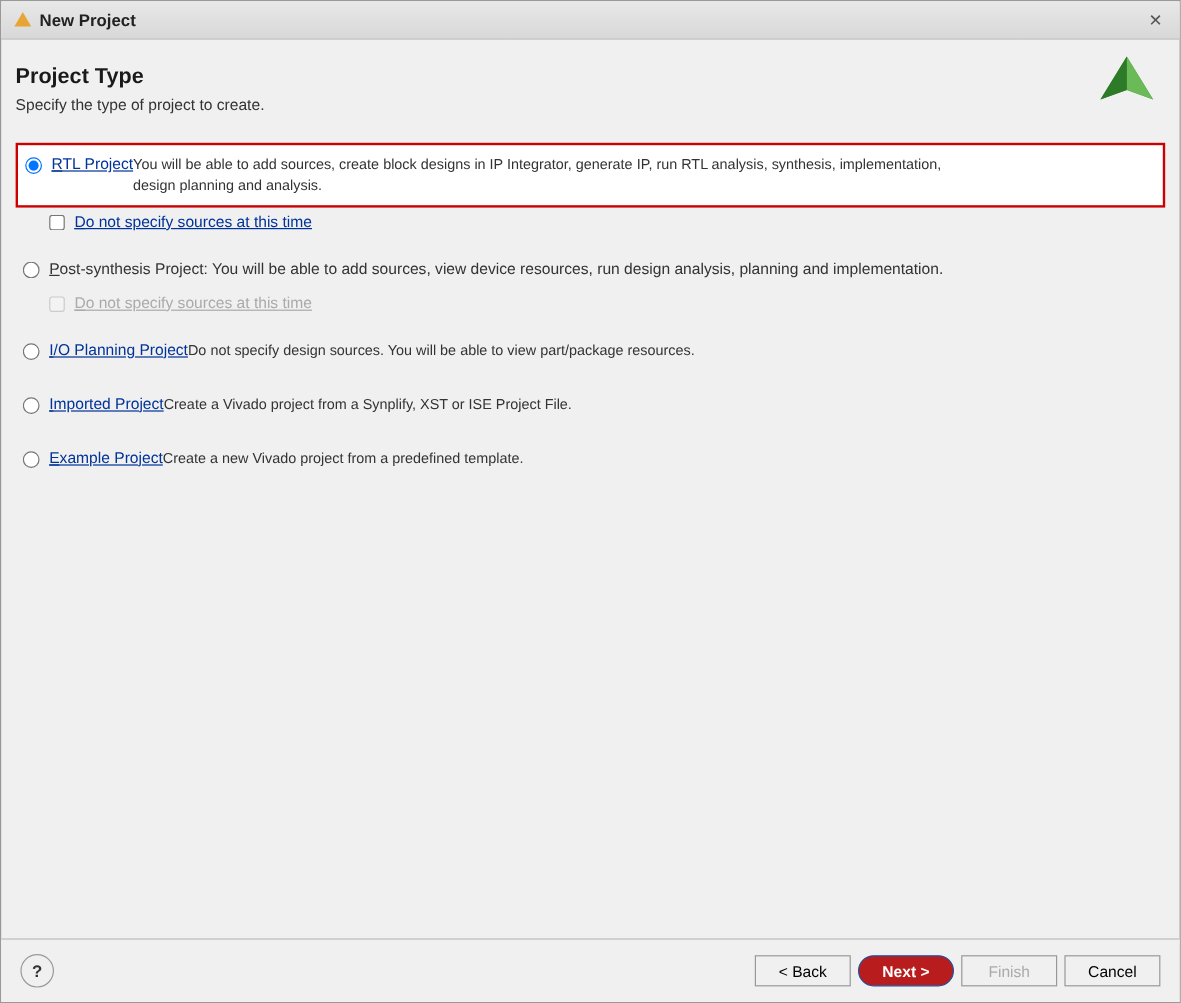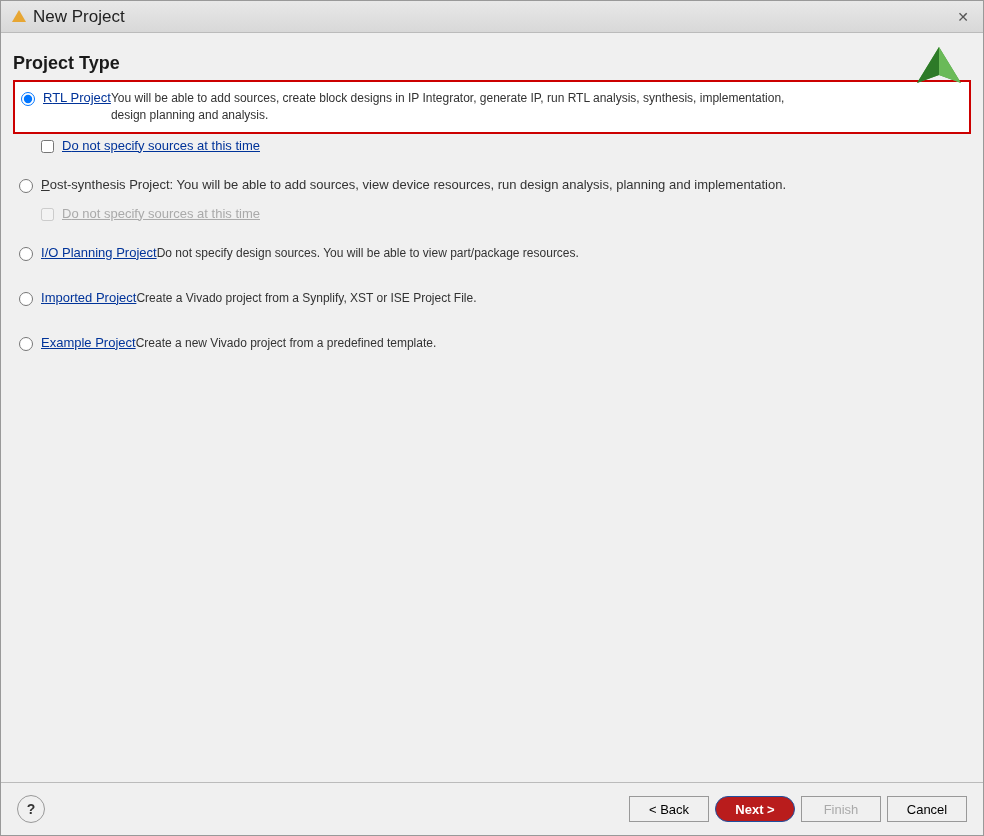--- a/index.html
+++ b/index.html
@@ -34,22 +34,22 @@
     .title-bar-left {
       display: flex;
       align-items: center;
       gap: 6px;
     }
     .title-bar-icon {
       width: 16px;
       height: 16px;
     }
     .title-bar-title {
-      font-size: 17px;
-      font-weight: normal;
+      font-size: 14px;
+      font-weight: bold;
       color: #222;
     }
     .title-bar-close {
       width: 20px;
       height: 20px;
       background: none;
       border: none;
       cursor: pointer;
       font-size: 14px;
       color: #555;
@@ -219,20 +219,21 @@
     <div style="position:absolute; top:42px; right:18px;">
       <svg width="52" height="52" viewBox="0 0 52 52">
 
         <polygon points="26,4 48,40 26,32 4,40" fill="#4a9e40"></polygon>
         <polygon points="26,4 48,40 26,32" fill="#6aba58"></polygon>
         <polygon points="26,4 4,40 26,32" fill="#2d7a28"></polygon>
       </svg>
     </div>
 
     <div class="page-title">Project Type</div>
+    <div class="page-subtitle">Specify the type of project to create.</div>
 
     <div class="options-container">
 
       <div class="option-group">
         <div class="option-row selected-box">
           <input type="radio" class="radio-input" name="project_type" checked="" style="">
           <div class="option-text-group">
             <span class="option-label"><u>R</u>TL Project</span>
             <span class="option-description">You will be able to add sources, create block designs in IP Integrator, generate IP, run RTL analysis, synthesis, implementation,<br>design planning and analysis.</span>
           </div>

